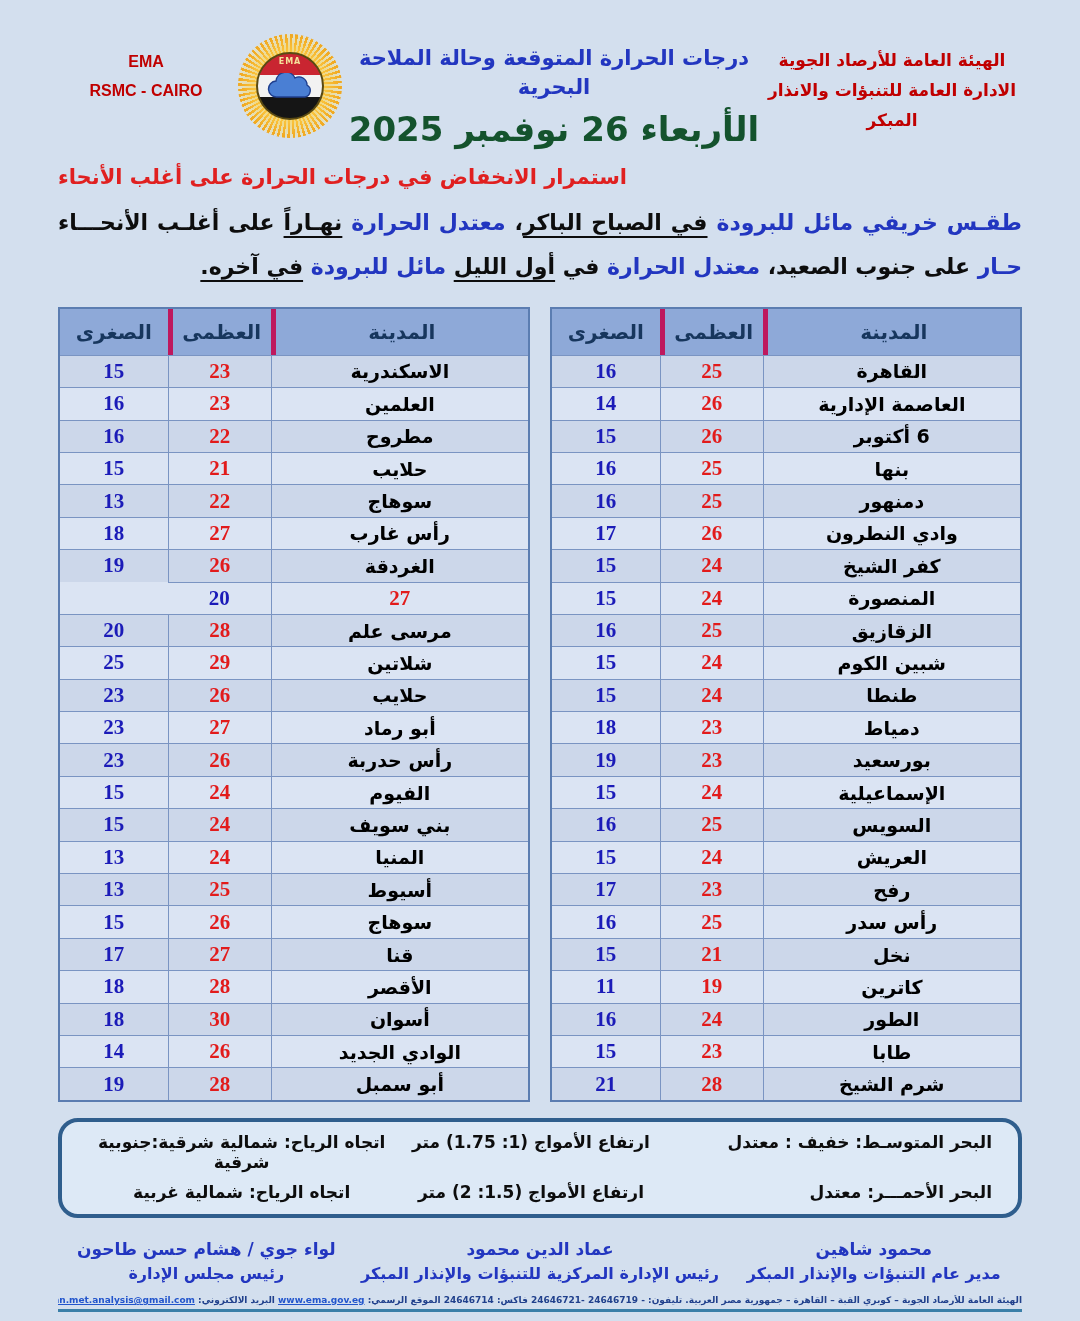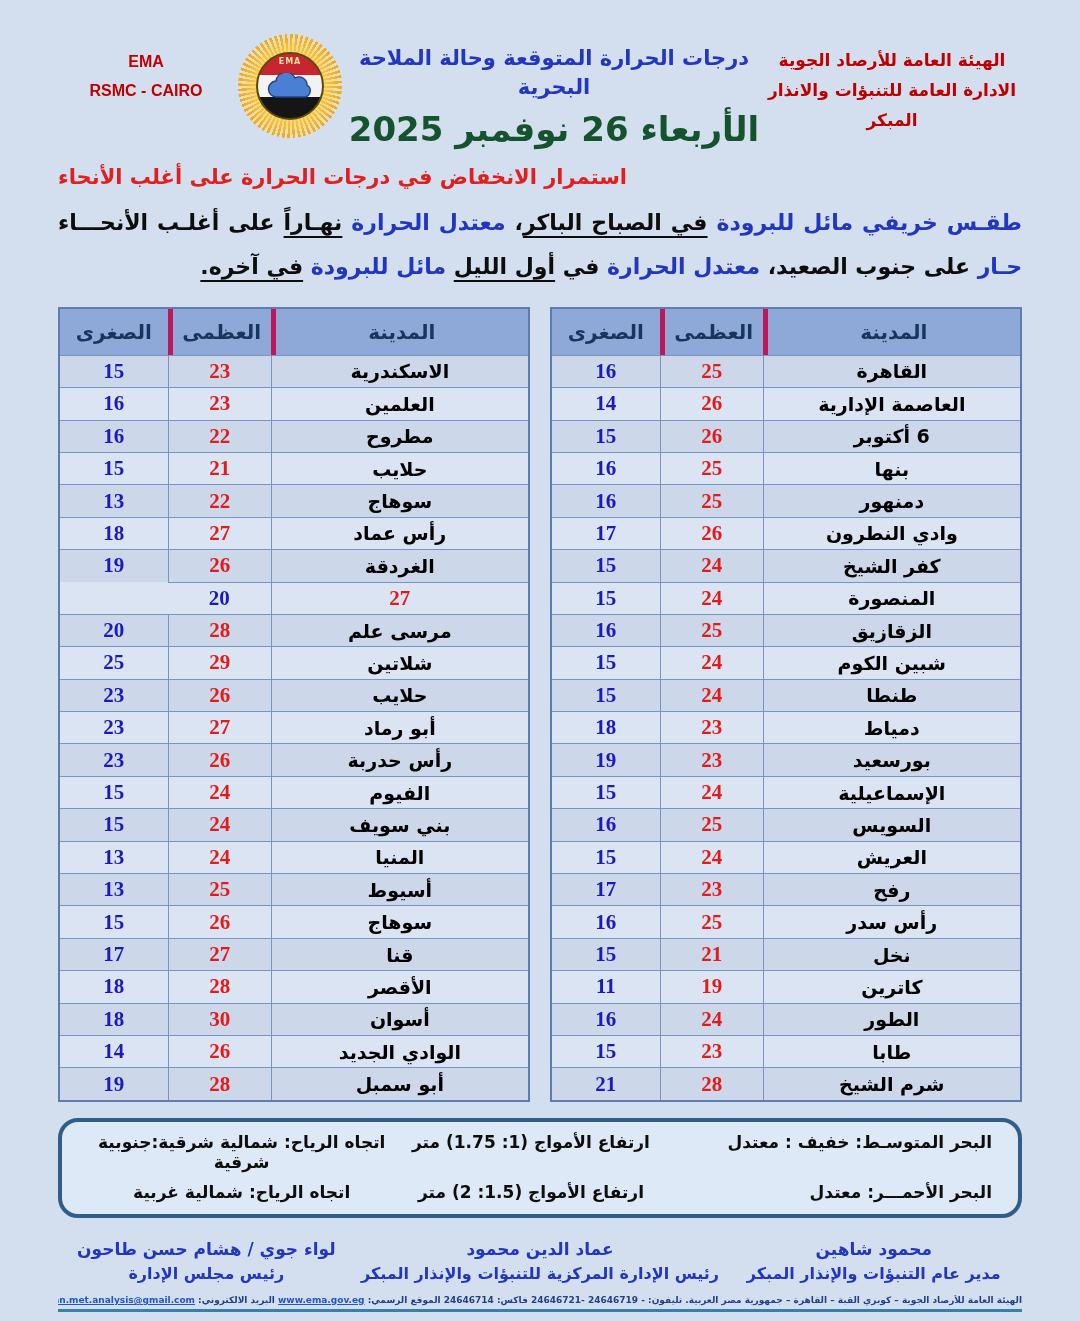--- a/index.html
+++ b/index.html
@@ -262,21 +262,21 @@
               <div class="tc city">حلايب</div>
               <div class="tc max">21</div>
               <div class="tc min">15</div>
             </div>
             <div class="trow odd">
               <div class="tc city">سوهاج</div>
               <div class="tc max">22</div>
               <div class="tc min">13</div>
             </div>
             <div class="trow even">
-              <div class="tc city">رأس عماد</div>
+              <div class="tc city">رأس غارب</div>
               <div class="tc max">27</div>
               <div class="tc min">18</div>
             </div>
             <div class="trow odd">
               <div class="tc city">الغردقة</div>
               <div class="tc max">26</div>
               <div class="tc min">19</div>
             </div>
             <div class="trow even">
               <div class="tc max">27</div>

